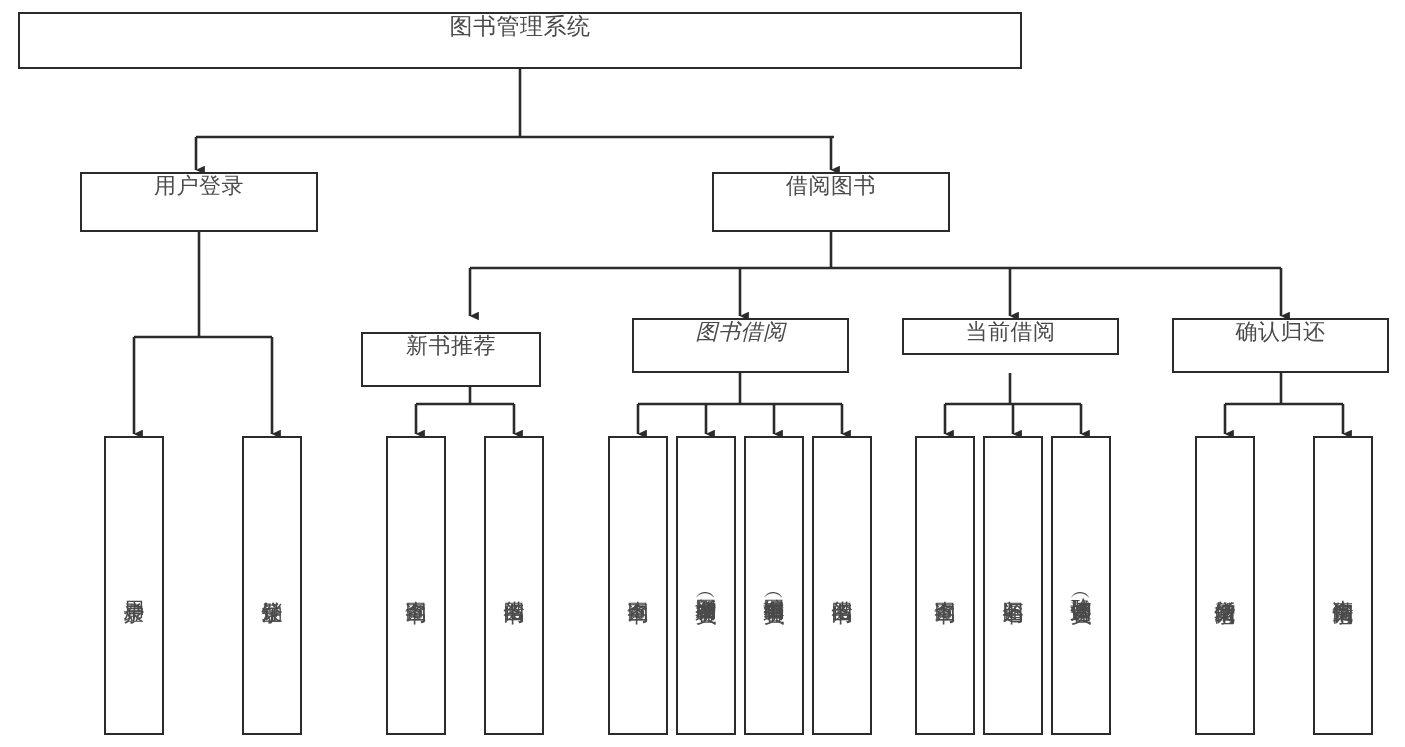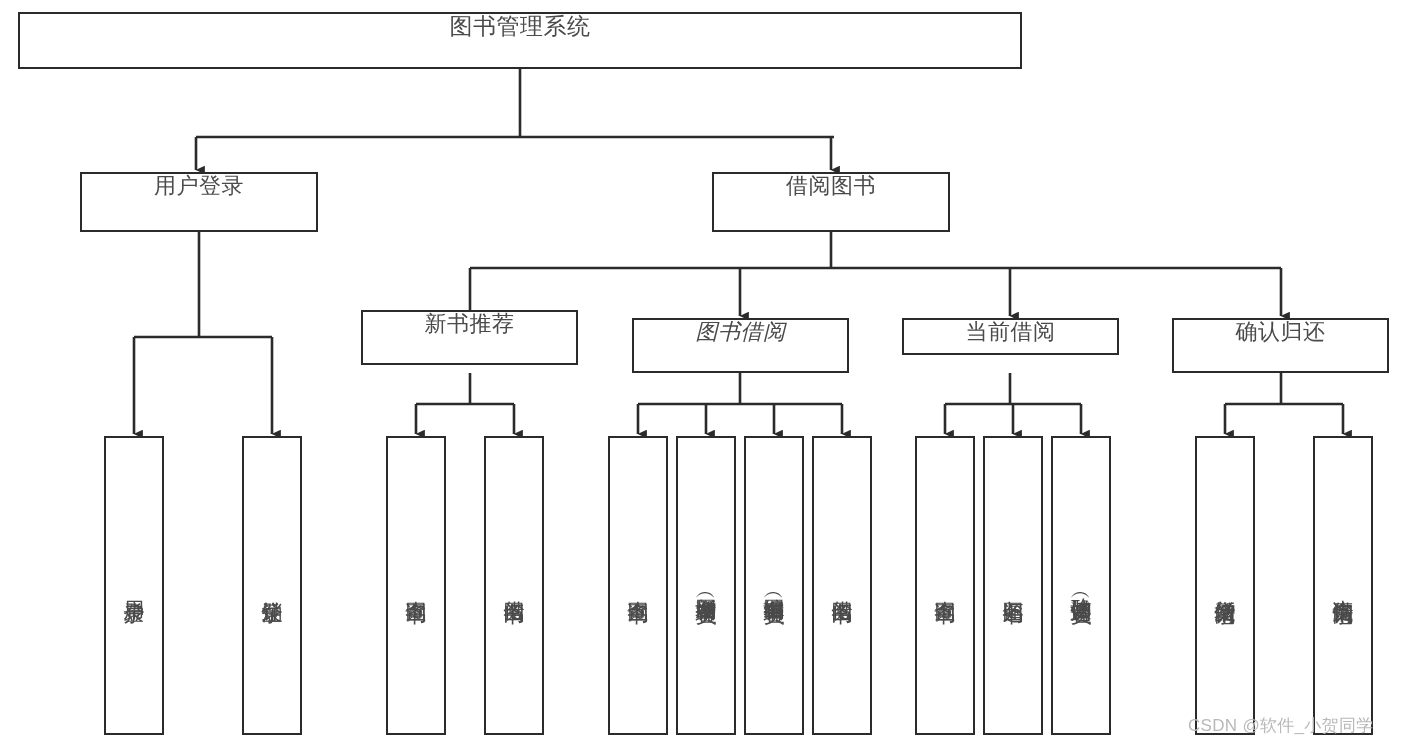--- a/index.html
+++ b/index.html
@@ -140,21 +140,21 @@
     <span class="node-label">图书管理系统</span>
   </div>
 
   <div class="node horiz" style="left:80px; top:172px; width:238px; height:60px;">
     <span class="node-label">用户登录</span>
   </div>
   <div class="node horiz" style="left:712px; top:172px; width:238px; height:60px;">
     <span class="node-label">借阅图书</span>
   </div>
 
-  <div class="node horiz" style="left:361px; top:310px; width:217px; height:55px;">
+  <div class="node horiz" style="left:361px; top:332px; width:180px; height:55px;">
     <span class="node-label">新书推荐</span>
   </div>
   <div class="node horiz" style="left:632px; top:318px; width:217px; height:55px;font-style:italic;">
     <span class="node-label">图书借阅</span>
   </div>
   <div class="node horiz" style="left:902px; top:318px; width:217px; height:37px;">
     <span class="node-label">当前借阅</span>
   </div>
   <div class="node horiz" style="left:1172px; top:318px; width:217px; height:55px;">
     <span class="node-label">确认归还</span>
@@ -193,15 +193,14 @@
   <div class="node vert" style="left:1051px; top:436px; width:60px; height:299px;">
     <span class="node-label">确认归还（管理员）</span>
   </div>
   <div class="node vert" style="left:1195px; top:436px; width:60px; height:299px;">
     <span class="node-label">新增借阅记录</span>
   </div>
   <div class="node vert" style="left:1313px; top:436px; width:60px; height:299px;">
     <span class="node-label">查询借阅记录</span>
   </div>
 
-  <div id="watermark">CSDN @软件_小贺同学</div>
 
 </div>
 
 </body></html>

